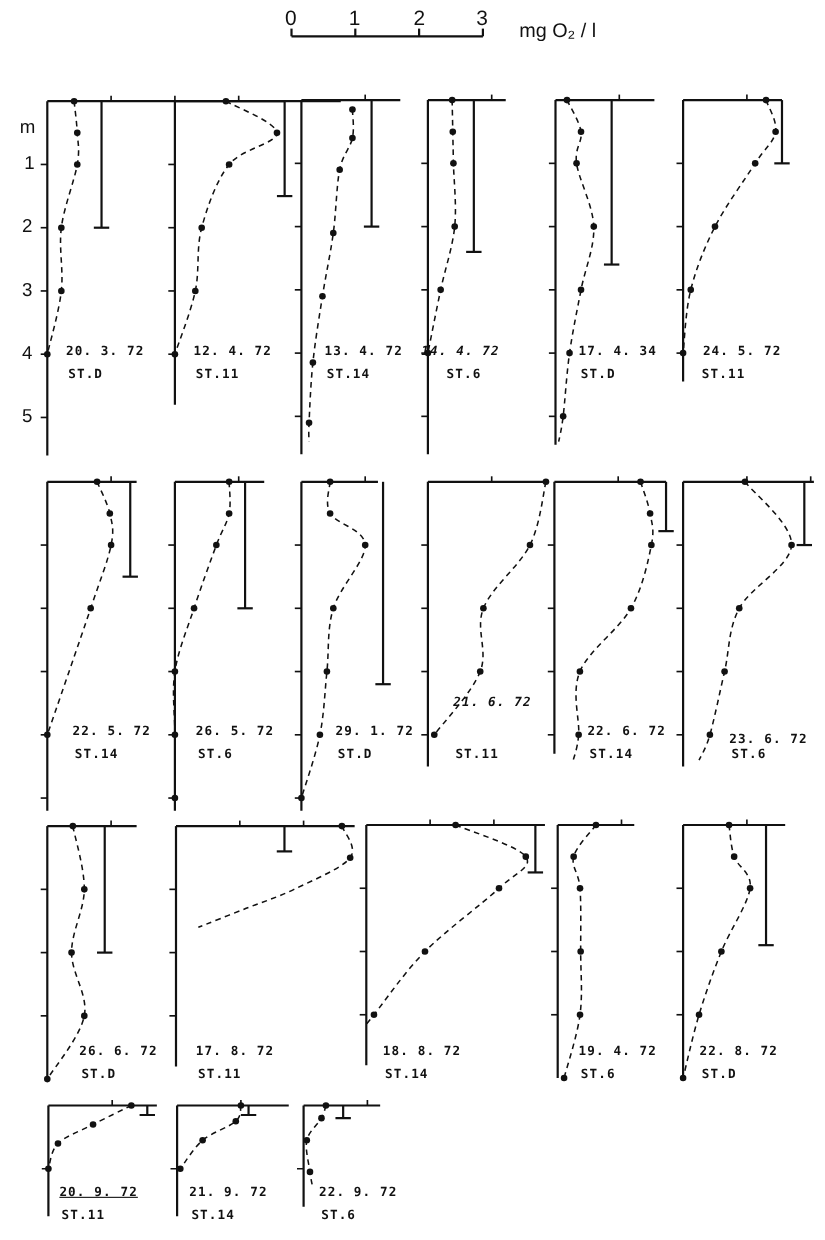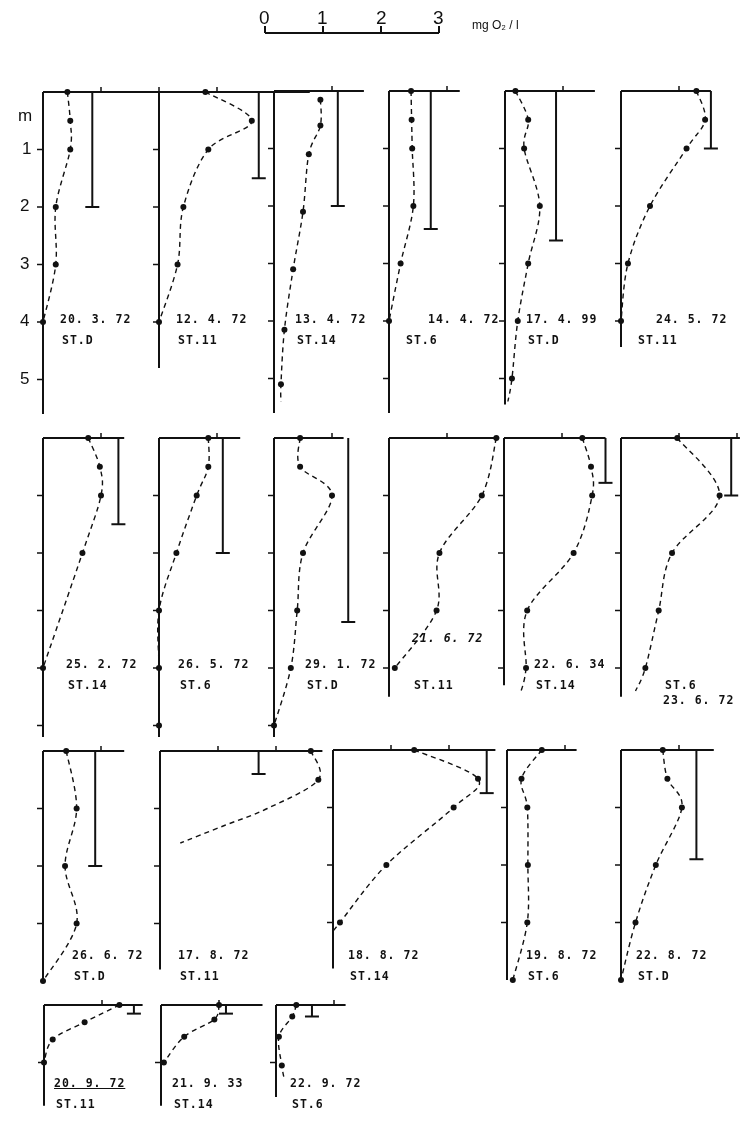--- a/index.html
+++ b/index.html
@@ -1,20 +1,20 @@
 <!DOCTYPE html>
 <html><head>
 <meta charset="utf-8">
 <style>
   html, body { margin: 0; padding: 0; background: #ffffff; }
   body { width: 750px; height: 1127px; position: relative; overflow: hidden;
          font-family: "DejaVu Sans Mono", "Liberation Mono", monospace; color: #111; }
   #figure { position: absolute; left: 0; top: 0; width: 750px; height: 1127px; }
   .scale-label { position: absolute; font-family: "Liberation Sans", sans-serif; font-size: 19px; color: #111; }
-  .unit-label { position: absolute; left: 472px; top: 18px; font-family: "Liberation Sans", sans-serif; font-size: 12px; }
+  .unit-label { position: absolute; left: 472px; top: 18px; font-family: "Liberation Sans", sans-serif; font-size: 18px; }
   .depth-label { position: absolute; font-family: "Liberation Sans", sans-serif; font-size: 17px; }
   .panel-date, .panel-station { position: absolute; font-size: 11.5px; font-weight: bold; letter-spacing: 1px; white-space: nowrap; }
 </style>
 </head>
 <body>
 
 <div id="figure">
   <svg id="plot-svg" width="750" height="1127" viewBox="0 0 750 1127" xmlns="http://www.w3.org/2000/svg">
     <g id="scale-bar">
         <line x1="265" y1="33" x2="439" y2="33" stroke="#111" stroke-width="2"></line>
@@ -382,48 +382,48 @@
   <span class="depth-label" style="left:20px;top:311px;">4</span>
   <span class="depth-label" style="left:20px;top:369px;">5</span>
 
   <div id="panel-labels">
       <span class="panel-date" style="left: 60px; top: 312px;">20. 3. 72</span>
       <span class="panel-station" style="left: 62px; top: 333px;">ST.D</span>
       <span class="panel-date" style="left: 176px; top: 312px;">12. 4. 72</span>
       <span class="panel-station" style="left: 178px; top: 333px;">ST.11</span>
       <span class="panel-date" style="left: 295px; top: 312px;">13. 4. 72</span>
       <span class="panel-station" style="left: 297px; top: 333px;">ST.14</span>
-      <span class="panel-date" style="left: 428px; top: 312px;">14. 4. 72</span>
+      <span class="panel-date" style="left: 383px; top: 312px; font-style: italic;">14. 4. 72</span>
       <span class="panel-station" style="left: 406px; top: 333px;">ST.6</span>
-      <span class="panel-date" style="left: 526px; top: 312px;">17. 4. 99</span>
+      <span class="panel-date" style="left: 526px; top: 312px;">17. 4. 34</span>
       <span class="panel-station" style="left: 528px; top: 333px;">ST.D</span>
-      <span class="panel-date" style="left: 656px; top: 312px;">24. 5. 72</span>
+      <span class="panel-date" style="left: 639px; top: 312px;">24. 5. 72</span>
       <span class="panel-station" style="left: 638px; top: 333px;">ST.11</span>
-      <span class="panel-date" style="left: 66px; top: 657px;">25. 2. 72</span>
+      <span class="panel-date" style="left: 66px; top: 657px;">22. 5. 72</span>
       <span class="panel-station" style="left: 68px; top: 678px;">ST.14</span>
       <span class="panel-date" style="left: 178px; top: 657px;">26. 5. 72</span>
       <span class="panel-station" style="left: 180px; top: 678px;">ST.6</span>
       <span class="panel-date" style="left: 305px; top: 657px;">29. 1. 72</span>
       <span class="panel-station" style="left: 307px; top: 678px;">ST.D</span>
       <span class="panel-date" style="left: 412px; top: 631px; font-style: italic;">21. 6. 72</span>
       <span class="panel-station" style="left: 414px; top: 678px;">ST.11</span>
-      <span class="panel-date" style="left: 534px; top: 657px;">22. 6. 34</span>
+      <span class="panel-date" style="left: 534px; top: 657px;">22. 6. 72</span>
       <span class="panel-station" style="left: 536px; top: 678px;">ST.14</span>
-      <span class="panel-date" style="left: 663px; top: 693px;">23. 6. 72</span>
+      <span class="panel-date" style="left: 663px; top: 664px;">23. 6. 72</span>
       <span class="panel-station" style="left: 665px; top: 678px;">ST.6</span>
       <span class="panel-date" style="left: 72px; top: 948px;">26. 6. 72</span>
       <span class="panel-station" style="left: 74px; top: 969px;">ST.D</span>
       <span class="panel-date" style="left: 178px; top: 948px;">17. 8. 72</span>
       <span class="panel-station" style="left: 180px; top: 969px;">ST.11</span>
       <span class="panel-date" style="left: 348px; top: 948px;">18. 8. 72</span>
       <span class="panel-station" style="left: 350px; top: 969px;">ST.14</span>
-      <span class="panel-date" style="left: 526px; top: 948px;">19. 8. 72</span>
+      <span class="panel-date" style="left: 526px; top: 948px;">19. 4. 72</span>
       <span class="panel-station" style="left: 528px; top: 969px;">ST.6</span>
       <span class="panel-date" style="left: 636px; top: 948px;">22. 8. 72</span>
       <span class="panel-station" style="left: 638px; top: 969px;">ST.D</span>
       <span class="panel-date" style="left: 54px; top: 1076px; text-decoration: underline;">20. 9. 72</span>
       <span class="panel-station" style="left: 56px; top: 1097px;">ST.11</span>
-      <span class="panel-date" style="left: 172px; top: 1076px;">21. 9. 33</span>
+      <span class="panel-date" style="left: 172px; top: 1076px;">21. 9. 72</span>
       <span class="panel-station" style="left: 174px; top: 1097px;">ST.14</span>
       <span class="panel-date" style="left: 290px; top: 1076px;">22. 9. 72</span>
       <span class="panel-station" style="left: 292px; top: 1097px;">ST.6</span>
     </div>
 </div>
 
 </body></html>

